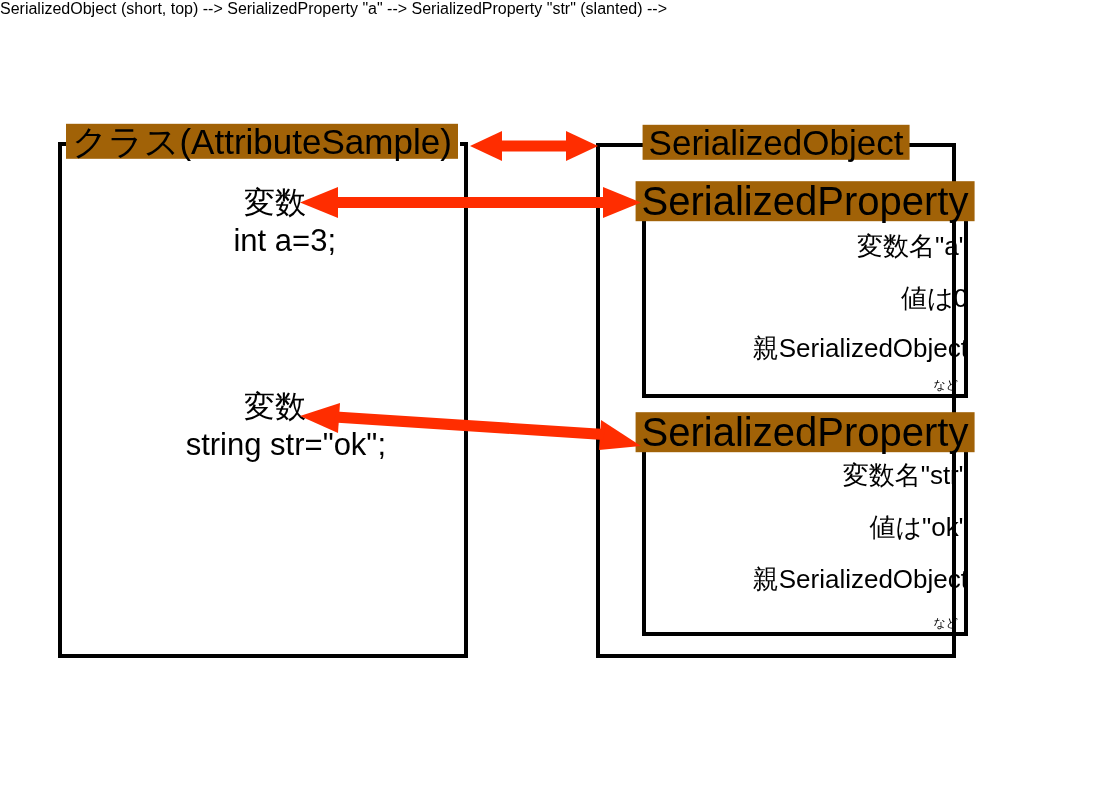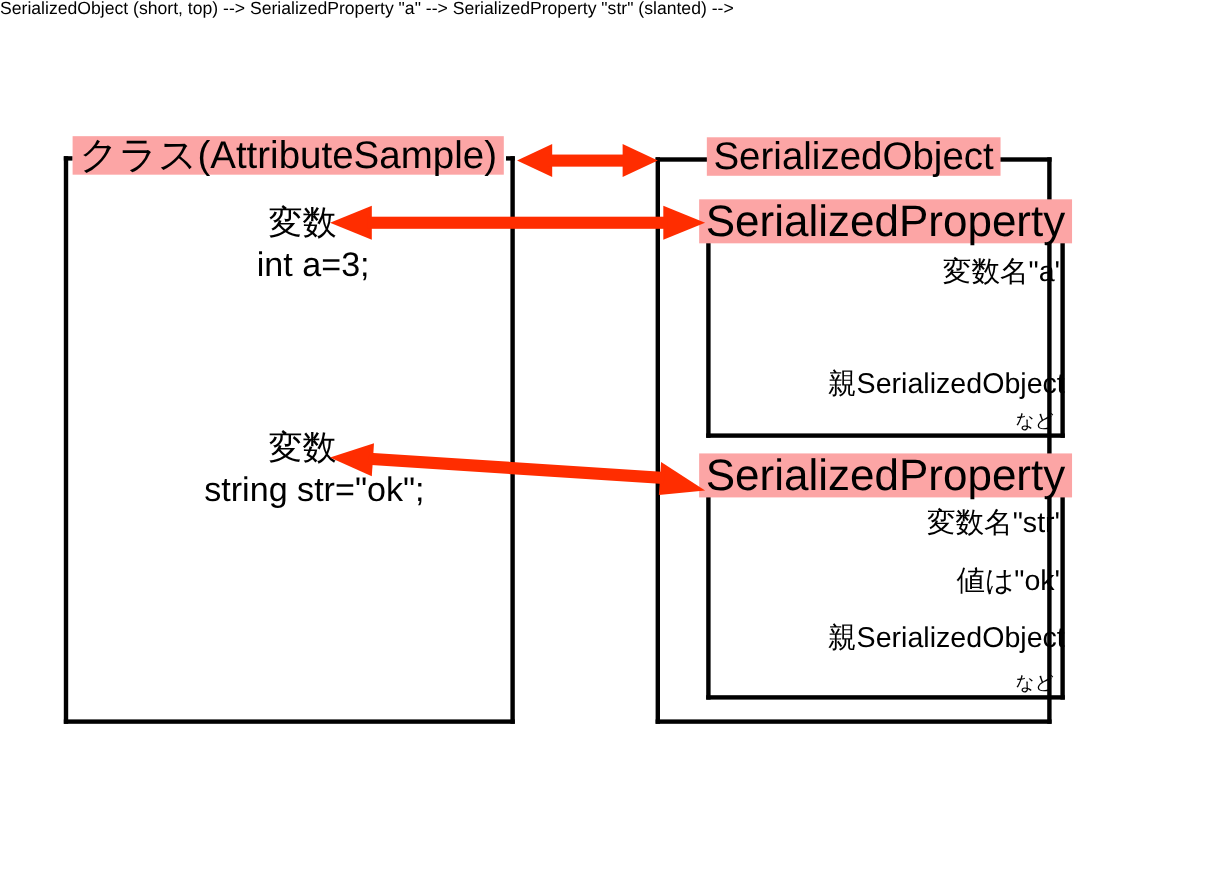--- a/index.html
+++ b/index.html
@@ -33,21 +33,21 @@
   .gb-bottom { left: 0;  right: 0; bottom: 0; height: 4px; }
   .gb-top-l  { left: 0;  top: 0; height: 4px; }
   .gb-top-r  { right: 0; top: 0; height: 4px; }
 
   .gb-title {
     position: absolute;
     top: 0;
     transform: translateY(-52%);
     white-space: nowrap;
     line-height: 1;
-    background: #fca5a5;
+    background: #a16207;
     padding: 0 6px;
   }
 
   
   .textline {
     position: absolute;
     white-space: nowrap;
     line-height: 1.12;
     text-align: center;
   }
@@ -62,21 +62,21 @@
   .arrow {
     position: absolute;
     overflow: visible;
   }
   .arrow svg { display: block; overflow: visible; }
 
   .fs-title   { font-size: 35px; }
   .fs-inner   { font-size: 40px; }
   .fs-var     { font-size: 31px; }
   .fs-body    { font-size: 26px; }
-  .fs-nado    { font-size: 17px; }
+  .fs-nado    { font-size: 12px; }
 </style>
 </head>
 <body>
 
 <div id="canvas">
 
   
   <div class="groupbox" style="left:58px; top:142px; width:410px; height:516px;">
     <div class="gb-edge gb-left"></div>
     <div class="gb-edge gb-right"></div>
@@ -107,20 +107,21 @@
   
   <div class="groupbox" style="left:642px; top:202px; width:326px; height:196px;">
     <div class="gb-edge gb-left"></div>
     <div class="gb-edge gb-right"></div>
     <div class="gb-edge gb-bottom"></div>
     <div class="gb-edge gb-top-l" style="width:6px;"></div>
     <div class="gb-edge gb-top-r" style="width:6px;"></div>
     <div class="gb-title fs-inner" style="left:50%; transform:translate(-50%,-52%);">SerializedProperty</div>
 
     <div class="centered fs-body" style="left:0; right:0; top:30px;">変数名"a"</div>
+    <div class="centered fs-body" style="left:0; right:0; top:82px;">値は0</div>
     <div class="centered fs-body" style="left:0; right:0; top:132px;">親SerializedObject</div>
     <div class="textline fs-nado" style="right:10px; bottom:6px;">など</div>
   </div>
 
   
   <div class="groupbox" style="left:642px; top:433px; width:326px; height:203px;">
     <div class="gb-edge gb-left"></div>
     <div class="gb-edge gb-right"></div>
     <div class="gb-edge gb-bottom"></div>
     <div class="gb-edge gb-top-l" style="width:6px;"></div>

